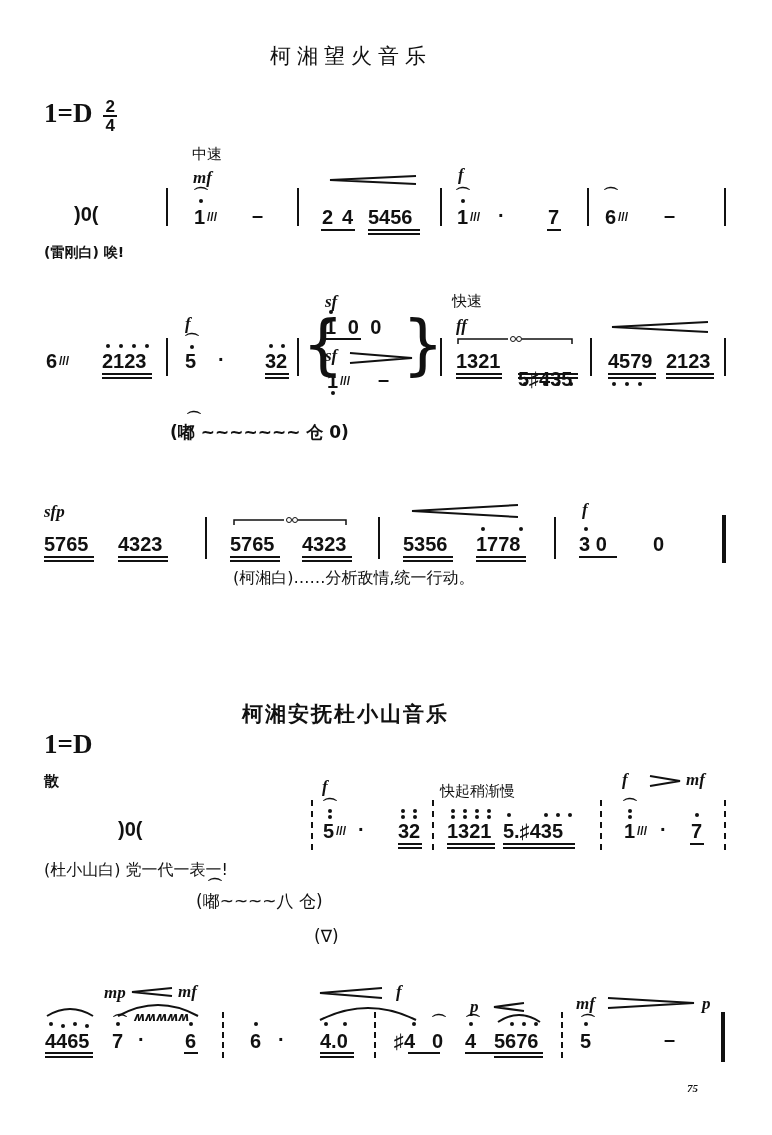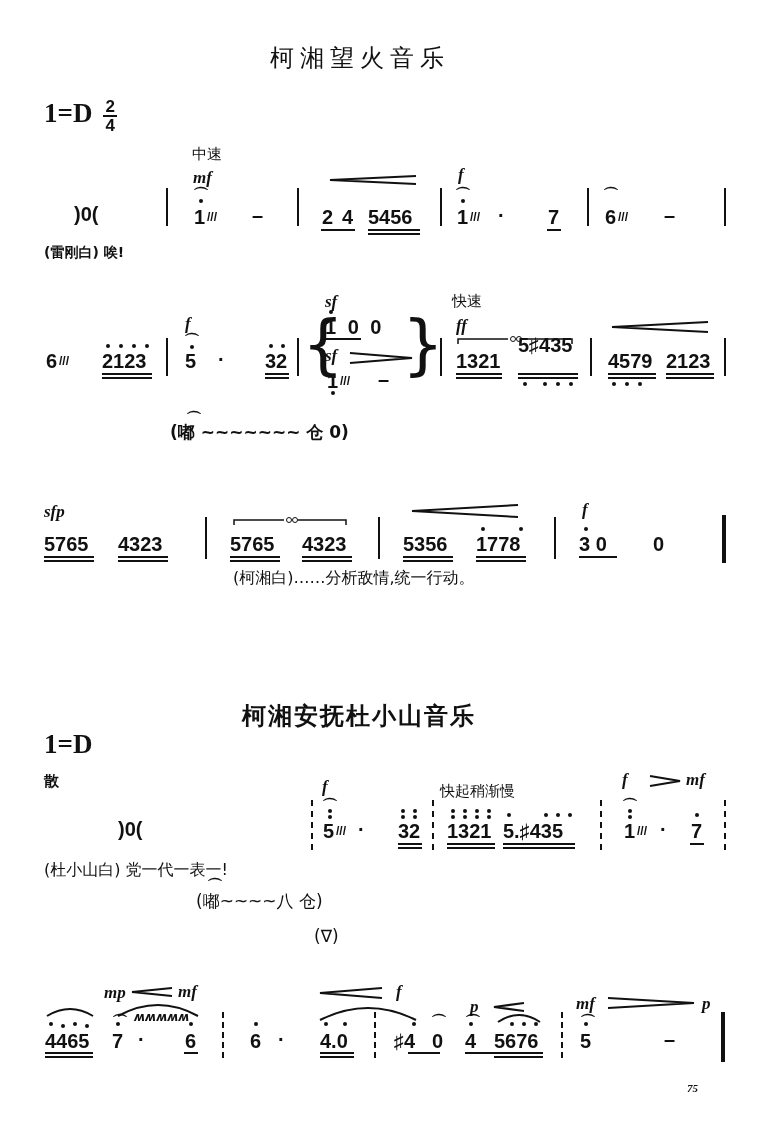--- a/index.html
+++ b/index.html
@@ -1,18 +1,18 @@
 <!DOCTYPE html>
 <html><head>
 <meta charset="utf-8">
 <style>
   html,body{margin:0;padding:0;background:#fff;}
   body{width:772px;height:1135px;position:relative;overflow:hidden;color:#111;font-family:"DejaVu Sans","Liberation Sans",sans-serif;}
   .abs{position:absolute;white-space:nowrap;}
-  .title{font-family:"DejaVu Serif","Liberation Serif",serif;font-size:24px;letter-spacing:6px;}
+  .title{font-family:"DejaVu Serif","Liberation Serif",serif;font-size:21px;letter-spacing:6px;}
   .key{font-family:"Liberation Serif","DejaVu Serif",serif;font-weight:bold;font-size:27px;}
   .frac{display:inline-block;vertical-align:middle;text-align:center;font-size:17px;line-height:17px;font-family:"Liberation Sans",sans-serif;font-weight:bold;margin-left:4px;}
   .frac .bar{border-top:2px solid #111;width:14px;margin:0 auto;}
   .n{font-family:"Liberation Sans","DejaVu Sans",sans-serif;font-weight:bold;font-size:20px;}
   .dyn{font-family:"Liberation Serif","DejaVu Serif",serif;font-style:italic;font-weight:bold;font-size:17px;}
   .cn{font-size:15px;}
   .cnsm{font-size:14px;}
   .bl{position:absolute;width:2px;background:#111;}
   .bld{position:absolute;width:0;border-left:2px dashed #111;}
   .u1{position:absolute;height:2px;background:#111;}
@@ -114,21 +114,21 @@
   </svg>
 <div class="abs n" style="left:327px;top:370px;">1</div>
 <div class="dot" style="left:331px;top:391px;"></div>
 <div class="abs n" style="left:340px;top:374px;font-size:12px;">///</div>
 <div class="abs n" style="left:378px;top:368px;">–</div>
 <div class="abs" style="left:402px;top:312px;font-size:66px;line-height:66px;">}</div>
 <div class="bl" style="left:440px;top:338px;height:38px;"></div>
 <div class="abs n" style="left:456px;top:350px;">1321</div>
 <div class="u1" style="left:456px;top:373px;width:46px;"></div>
 <div class="u1" style="left:456px;top:377px;width:46px;"></div>
-<div class="abs n" style="left:518px;top:334px;">5♯435</div>
+<div class="abs n" style="left:518px;top:368px;">5♯435</div>
 <div class="u1" style="left:518px;top:373px;width:60px;"></div>
 <div class="u1" style="left:518px;top:377px;width:60px;"></div>
 <div class="dot" style="left:523px;top:382px;"></div>
 <div class="dot" style="left:543px;top:382px;"></div>
 <div class="dot" style="left:556px;top:382px;"></div>
 <div class="dot" style="left:569px;top:382px;"></div>
 <div class="bl" style="left:590px;top:338px;height:38px;"></div>
 <div class="abs n" style="left:608px;top:350px;">4579</div>
 <div class="u1" style="left:608px;top:373px;width:48px;"></div>
 <div class="u1" style="left:608px;top:377px;width:48px;"></div>

